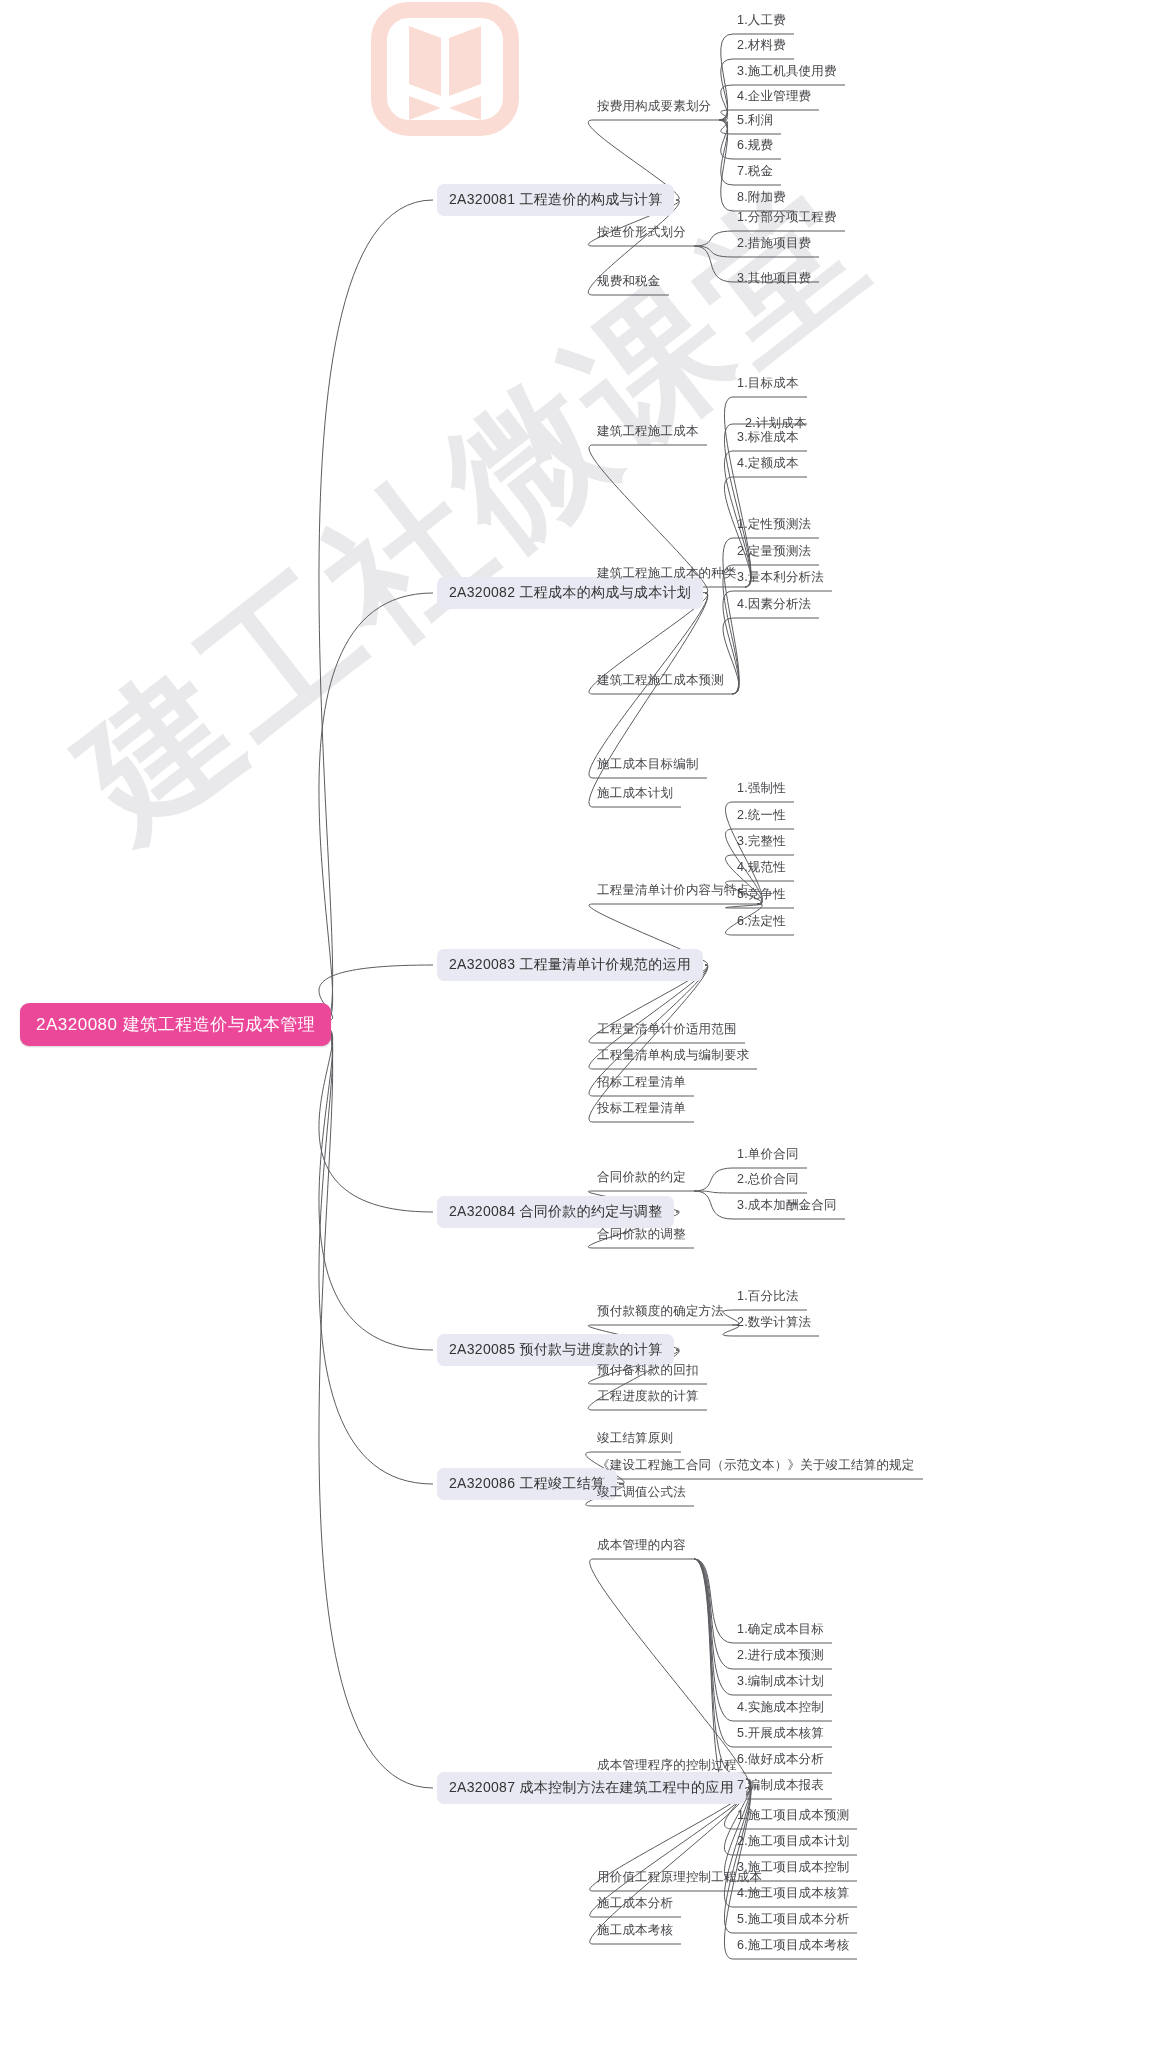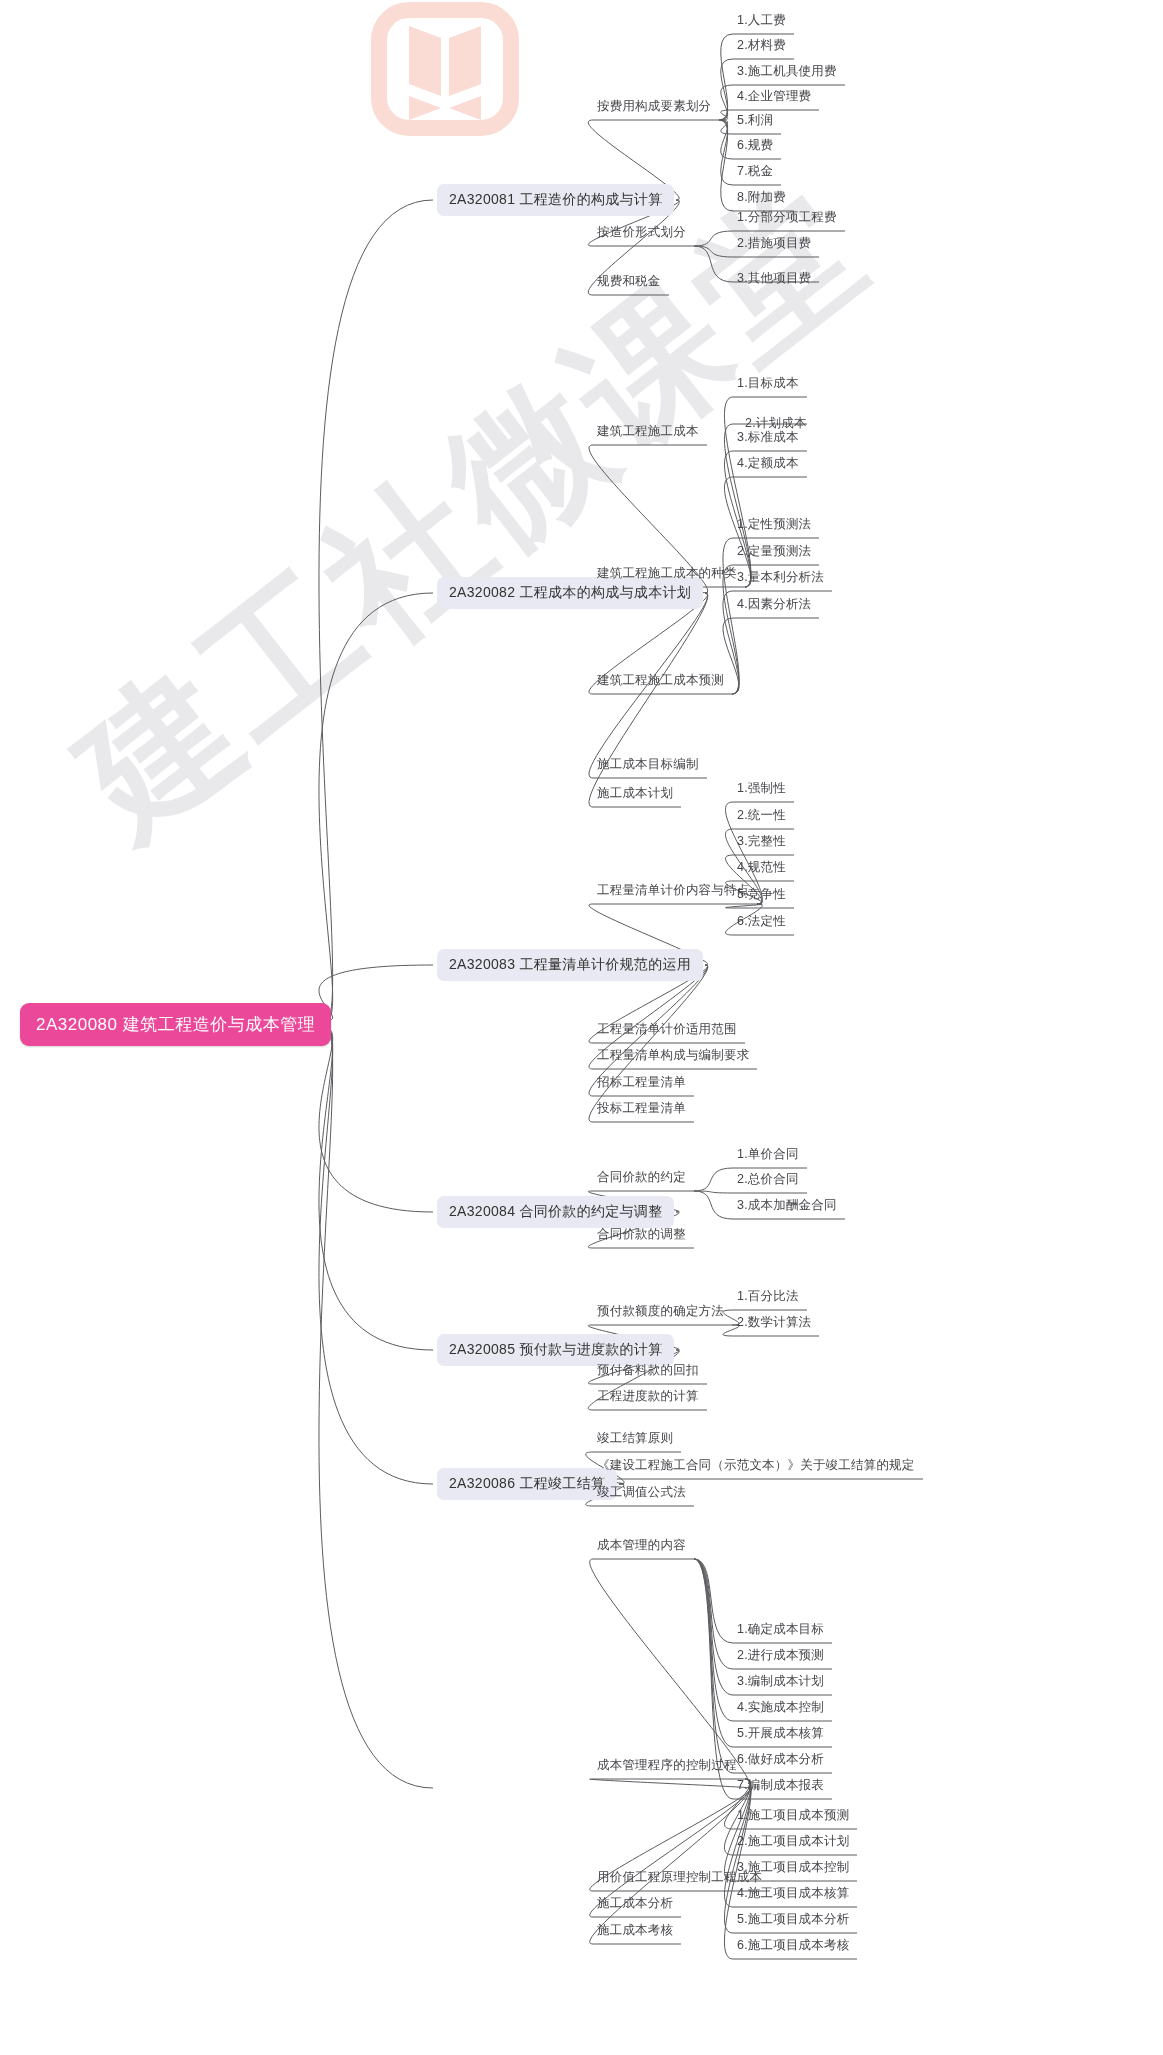--- a/index.html
+++ b/index.html
@@ -298,20 +298,21 @@
     <div class="node lvl1" style="left: 437px; top: 1334px;">2A320085 预付款与进度款的计算</div>
     <div class="node lvl2" style="left: 595px; top: 1302px;">预付款额度的确定方法</div>
     <div class="node lvl3" style="left: 735px; top: 1287px;">1.百分比法</div>
     <div class="node lvl3" style="left: 735px; top: 1313px;">2.数学计算法</div>
     <div class="node lvl2" style="left: 595px; top: 1361px;">预付备料款的回扣</div>
     <div class="node lvl2" style="left: 595px; top: 1387px;">工程进度款的计算</div>
     <div class="node lvl1" style="left: 437px; top: 1468px;">2A320086 工程竣工结算</div>
     <div class="node lvl2" style="left: 595px; top: 1429px;">竣工结算原则</div>
     <div class="node lvl2" style="left: 595px; top: 1456px;">《建设工程施工合同（示范文本）》关于竣工结算的规定</div>
     <div class="node lvl2" style="left: 595px; top: 1483px;">竣工调值公式法</div>
+    <div class="node lvl1" style="left: 437px; top: 1772px;">2A320087 成本控制方法在建筑工程中的应用</div>
     <div class="node lvl2" style="left: 595px; top: 1536px;">成本管理的内容</div>
     <div class="node lvl3" style="left: 735px; top: 1620px;">1.确定成本目标</div>
     <div class="node lvl3" style="left: 735px; top: 1646px;">2.进行成本预测</div>
     <div class="node lvl3" style="left: 735px; top: 1672px;">3.编制成本计划</div>
     <div class="node lvl3" style="left: 735px; top: 1698px;">4.实施成本控制</div>
     <div class="node lvl3" style="left: 735px; top: 1724px;">5.开展成本核算</div>
     <div class="node lvl3" style="left: 735px; top: 1750px;">6.做好成本分析</div>
     <div class="node lvl3" style="left: 735px; top: 1776px;">7.编制成本报表</div>
     <div class="node lvl2" style="left: 595px; top: 1756px;">成本管理程序的控制过程</div>
     <div class="node lvl3" style="left: 735px; top: 1806px;">1.施工项目成本预测</div>

